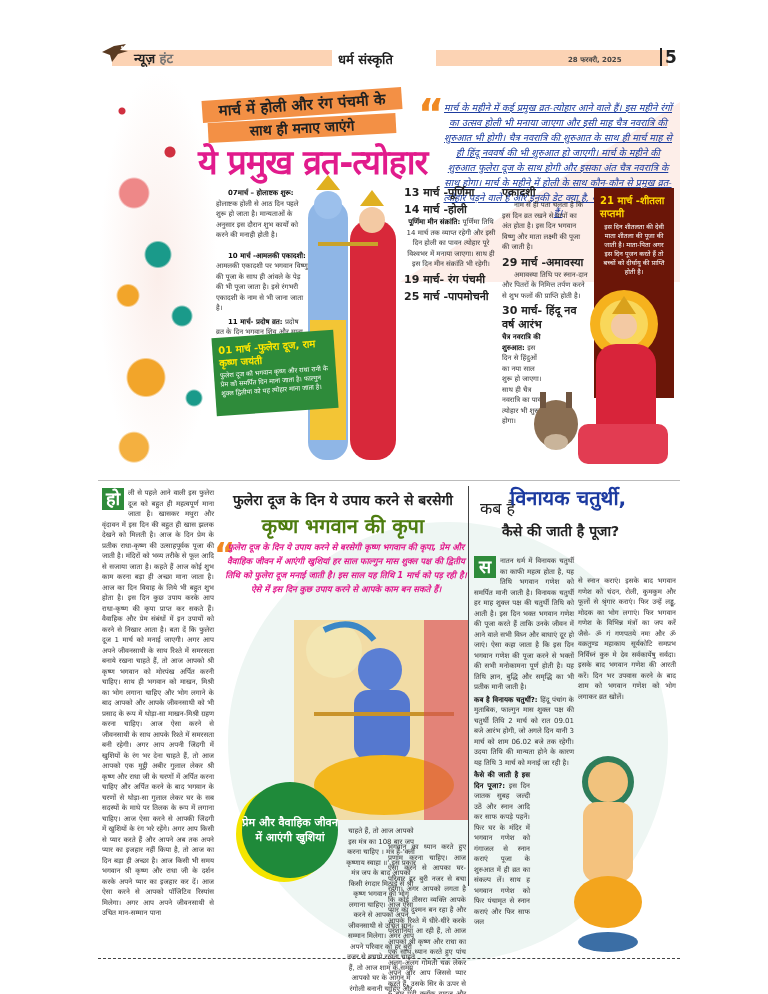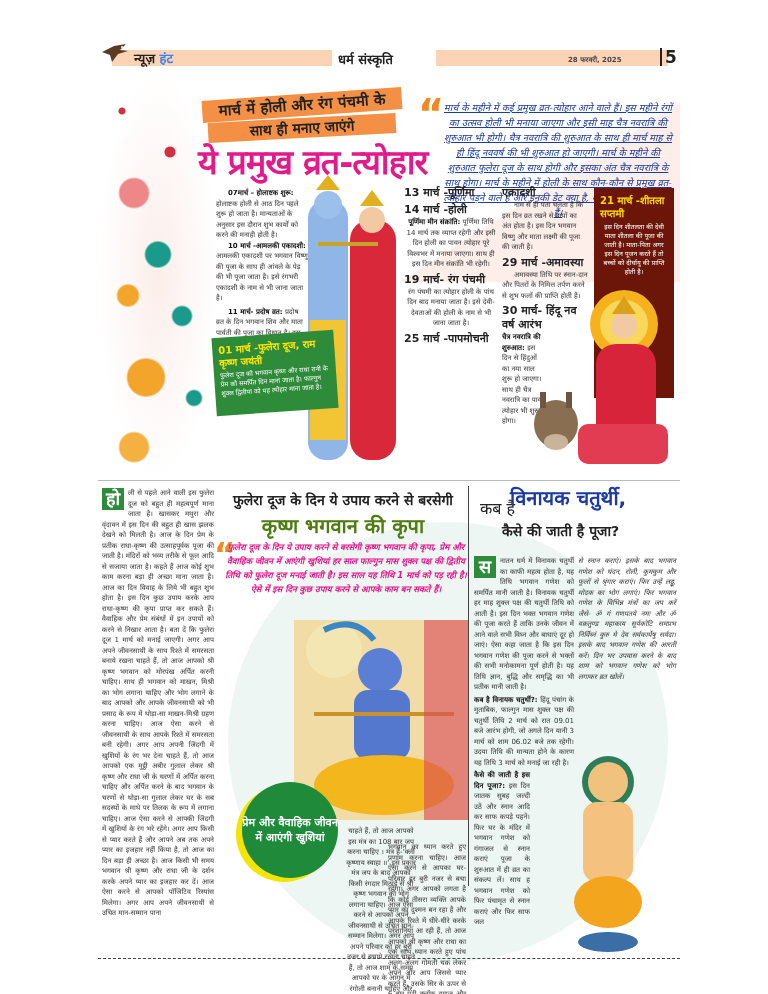--- a/index.html
+++ b/index.html
@@ -3,21 +3,21 @@
 <meta charset="utf-8">
 <style>
   * { box-sizing: border-box; margin: 0; padding: 0; }
   body { width: 768px; height: 994px; background: #fff; font-family: "DejaVu Sans", sans-serif; position: relative; overflow: hidden; color: #222; }
   .page { position: absolute; left: 98px; top: 42px; width: 582px; height: 920px; }
   .topbar { position: absolute; left: 0; top: 0; width: 582px; height: 24px; }
   .bar-left { position: absolute; left: 14px; top: 8px; width: 220px; height: 16px; background: #fcd3b4; }
   .bar-right { position: absolute; left: 338px; top: 8px; width: 232px; height: 16px; background: #fcd3b4; }
   .logo-bird { position: absolute; left: 2px; top: 0; width: 30px; height: 22px; }
   .logo-text { position: absolute; left: 36px; top: 7px; font-size: 13px; font-weight: bold; color: #222; }
-  .logo-text .red { color: #3b82f6; }
+  .logo-text .red { color: #737373; }
   .section-title { position: absolute; left: 240px; top: 8px; font-size: 13px; font-weight: bold; color: #222; }
   .date { position: absolute; left: 470px; top: 13px; font-size: 7px; color: #444; font-weight: bold; }
   .pageno { position: absolute; left: 562px; top: 6px; font-size: 17px; font-weight: bold; color: #222; border-left: 2px solid #222; padding-left: 3px; line-height: 18px; }
 
   .splash { position: absolute; left: 0; top: 28px; width: 120px; height: 410px;
     background:
       radial-gradient(circle at 20% 10%, #d03040 0 3px, transparent 4px),
       radial-gradient(circle at 60% 20%, #d03040 0 5px, transparent 6px),
       radial-gradient(circle at 30% 30%, #e88 0 14px, transparent 16px),
       radial-gradient(circle at 50% 45%, #1a9a8a 0 12px, transparent 14px),
@@ -97,21 +97,21 @@
   <div class="pinkshape"></div>
   <div class="headline-band hb1">मार्च में होली और रंग पंचमी के</div>
   <div class="headline-band hb2">साथ ही मनाए जाएंगे</div>
   <div class="big-title">ये प्रमुख व्रत-त्योहार</div>
 
   <div class="quote-mark" style="left:320px;top:52px;">“</div>
   <div class="intro">मार्च के महीने में कई प्रमुख व्रत-त्योहार आने वाले हैं। इस महीने रंगों का उत्सव होली भी मनाया जाएगा और इसी माह चैत्र नवरात्रि की शुरुआत भी होगी। चैत्र नवरात्रि की शुरुआत के साथ ही मार्च माह से ही हिंदू नववर्ष की भी शुरुआत हो जाएगी। मार्च के महीने की शुरुआत फुलेरा दूज के साथ होगी और इसका अंत चैत्र नवरात्रि के साथ होगा। मार्च के महीने में होली के साथ कौन-कौन से प्रमुख व्रत-त्योहार पड़ने वाले हैं और इनकी डेट क्या है, आइए इस बारे में जानते हैं।</div>
 
   <div class="col" style="left:118px;top:146px;width:92px;">
     <span class="indent"><b>07मार्च – होलाष्टक शुरू:</b> <span>होलाष्टक होली से आठ दिन पहले शुरू हो जाता है। मान्यताओं के अनुसार इस दौरान शुभ कार्यों को करने की मनाही होती है।</span></span>
-    <span class="indent" style="margin-top:0"><b>10 मार्च -आमलकी एकादशी:</b> <span>आमलकी एकादशी पर भगवान विष्णु की पूजा के साथ ही आंवले के पेड़ की भी पूजा जाता है। इसे रंगभरी एकादशी के नाम से भी जाना जाता है।</span></span>
+    <span class="indent" style="margin-top:10px"><b>10 मार्च -आमलकी एकादशी:</b> <span>आमलकी एकादशी पर भगवान विष्णु की पूजा के साथ ही आंवले के पेड़ की भी पूजा जाता है। इसे रंगभरी एकादशी के नाम से भी जाना जाता है।</span></span>
     <span class="indent" style="margin-top:3px"><b>11 मार्च- प्रदोष व्रत:</b> <span>प्रदोष व्रत के दिन भगवान शिव और माता पार्वती की पूजा का विधान है। इस दिन व्रत रखने से पारिवारिक जीवन में सौम्यता आती है।</span></span>
   </div>
 
   <svg class="krishna-img" viewBox="0 0 102 302">
     <rect x="10" y="30" width="40" height="260" rx="18" fill="#8fb6e6"></rect>
     <rect x="12" y="150" width="36" height="120" fill="#f3c535"></rect>
     <circle cx="30" cy="35" r="14" fill="#9cc0ec"></circle>
     <path d="M18 20 L30 5 L42 20 Z" fill="#e0b020"></path>
     <rect x="52" y="50" width="46" height="240" rx="20" fill="#d8283a"></rect>
     <circle cx="74" cy="50" r="13" fill="#f3c9a3"></circle>
@@ -122,21 +122,20 @@
   <div class="green-box">
     <span class="gt">01 मार्च -फुलेरा दूज, राम कृष्ण जयंती</span>
     <span class="gb">फुलेरा दूज को भगवान कृष्ण और राधा रानी के प्रेम को समर्पित दिन माना जाता है। फाल्गुन शुक्ल द्वितीया को यह त्योहार माना जाता है।</span>
   </div>
 
   <div class="col" style="left:306px;top:144px;width:94px;text-align:center;">
     <span class="h-small" style="text-align:left">13 मार्च -पूर्णिमा</span>
     <span class="h-small" style="text-align:left;margin-top:3px">14 मार्च -होली</span>
     <span><b>पूर्णिमा मीन संक्रांति:</b> <span>पूर्णिमा तिथि 14 मार्च तक व्याप्त रहेगी और इसी दिन होली का पावन त्योहार पूरे विश्वभर में मनाया जाएगा। साथ ही इस दिन मीन संक्रांति भी रहेगी।</span></span>
     <span class="h-small" style="text-align:left;margin-top:3px">19 मार्च- रंग पंचमी</span>
-    <span>रंग पंचमी का त्योहार होली के पांच दिन बाद मनाया जाता है। इसे देवी-देवताओं की होली के नाम से भी जाना जाता है।</span>
     <span class="h-small" style="text-align:left;margin-top:3px">25 मार्च -पापमोचनी</span>
   </div>
 
   <div class="col" style="left:404px;top:144px;width:86px;">
     <span class="h-small">एकादशी</span>
     <span class="indent">नाम से ही पता चलता है कि इस दिन व्रत रखने से पापों का अंत होता है। इस दिन भगवान विष्णु और माता लक्ष्मी की पूजा की जाती है।</span>
     <span class="h-small" style="margin-top:3px">29 मार्च -अमावस्या</span>
     <span class="indent">अमावस्या तिथि पर स्नान-दान और पितरों के निमित्त तर्पण करने से शुभ फलों की प्राप्ति होती है।</span>
     <span class="h-small" style="margin-top:3px">30 मार्च- हिंदू नव वर्ष आरंभ</span>
     <span style="display:block;width:44px"><b>चैत्र नवरात्रि की शुरुआत:</b> <span>इस दिन से हिंदुओं का नया साल शुरू हो जाएगा। साथ ही चैत्र नवरात्रि का पावन त्योहार भी शुरू होगा।</span></span>
@@ -204,21 +203,21 @@
   <div class="vin-title">विनायक चतुर्थी,</div>
   <div class="vin-sub">कैसे की जाती है पूजा?</div>
 
   <div class="col" style="left:376px;top:514px;width:100px;text-align:justify;">
     <span class="drop-cap">स</span>
     <span>नातन धर्म में विनायक चतुर्थी का काफी महत्व होता है, यह तिथि भगवान गणेश को समर्पित मानी जाती है। विनायक चतुर्थी हर माह शुक्ल पक्ष की चतुर्थी तिथि को आती है। इस दिन भक्त भगवान गणेश की पूजा करते हैं ताकि उनके जीवन में आने वाले सभी विघ्न और बाधाएं दूर हो जाएं। ऐसा कहा जाता है कि इस दिन भगवान गणेश की पूजा करने से भक्तों की सभी मनोकामना पूर्ण होती है। यह तिथि ज्ञान, बुद्धि और समृद्धि का भी प्रतीक मानी जाती है।</span>
     <span style="display:block;margin-top:2px"><b>कब है विनायक चतुर्थी?:</b> <span>हिंदू पंचांग के मुताबिक, फाल्गुन मास शुक्ल पक्ष की चतुर्थी तिथि 2 मार्च को रात 09.01 बजे आरंभ होगी, जो अगले दिन यानी 3 मार्च को शाम 06.02 बजे तक रहेगी। उदया तिथि की मान्यता होने के कारण यह तिथि 3 मार्च को मनाई जा रही है।</span></span>
     <span style="display:block;margin-top:2px;width:56px"><b>कैसे की जाती है इस दिन पूजा?:</b> <span>इस दिन जातक सुबह जल्दी उठें और स्नान आदि कर साफ कपड़े पहनें। फिर घर के मंदिर में भगवान गणेश को गंगाजल से स्नान कराएं पूजा के शुरुआत में ही व्रत का संकल्प लें। साथ ह भगवान गणेश को फिर पंचामृत से स्नान कराएं और फिर साफ जल</span></span>
   </div>
 
-  <div class="col" style="left:480px;top:514px;width:98px;text-align:justify;font-style:italic;">
+  <div class="col" style="left:480px;top:534px;width:98px;text-align:justify;">
     <span>से स्नान कराएं। इसके बाद भगवान गणेश को चंदन, रोली, कुमकुम और फूलों से श्रृंगार कराएं। फिर उन्हें लड्डू, मोदक का भोग लगाएं। फिर भगवान गणेश के विभिन्न मंत्रों का जप करें जैसे- ॐ गं गणपतये नमः और ॐ वक्रतुण्ड महाकाय सूर्यकोटि समप्रभ निर्विघ्नं कुरु मे देव सर्वकार्येषु सर्वदा। इसके बाद भगवान गणेश की आरती करें। दिन भर उपवास करने के बाद शाम को भगवान गणेश को भोग लगाकर व्रत खोलें।</span>
   </div>
 
   <svg class="ganesha-img" viewBox="0 0 70 206" style="left:440px;width:140px;">
     <circle cx="35" cy="30" r="26" fill="#2e7d5a"></circle>
     <circle cx="35" cy="30" r="20" fill="#f1c27d"></circle>
     <rect x="10" y="50" width="50" height="80" rx="14" fill="#f4c27e"></rect>
     <ellipse cx="35" cy="150" rx="34" ry="26" fill="#f3a51d"></ellipse>
     <ellipse cx="35" cy="190" rx="30" ry="10" fill="#3b6ea5"></ellipse>
   </svg>

